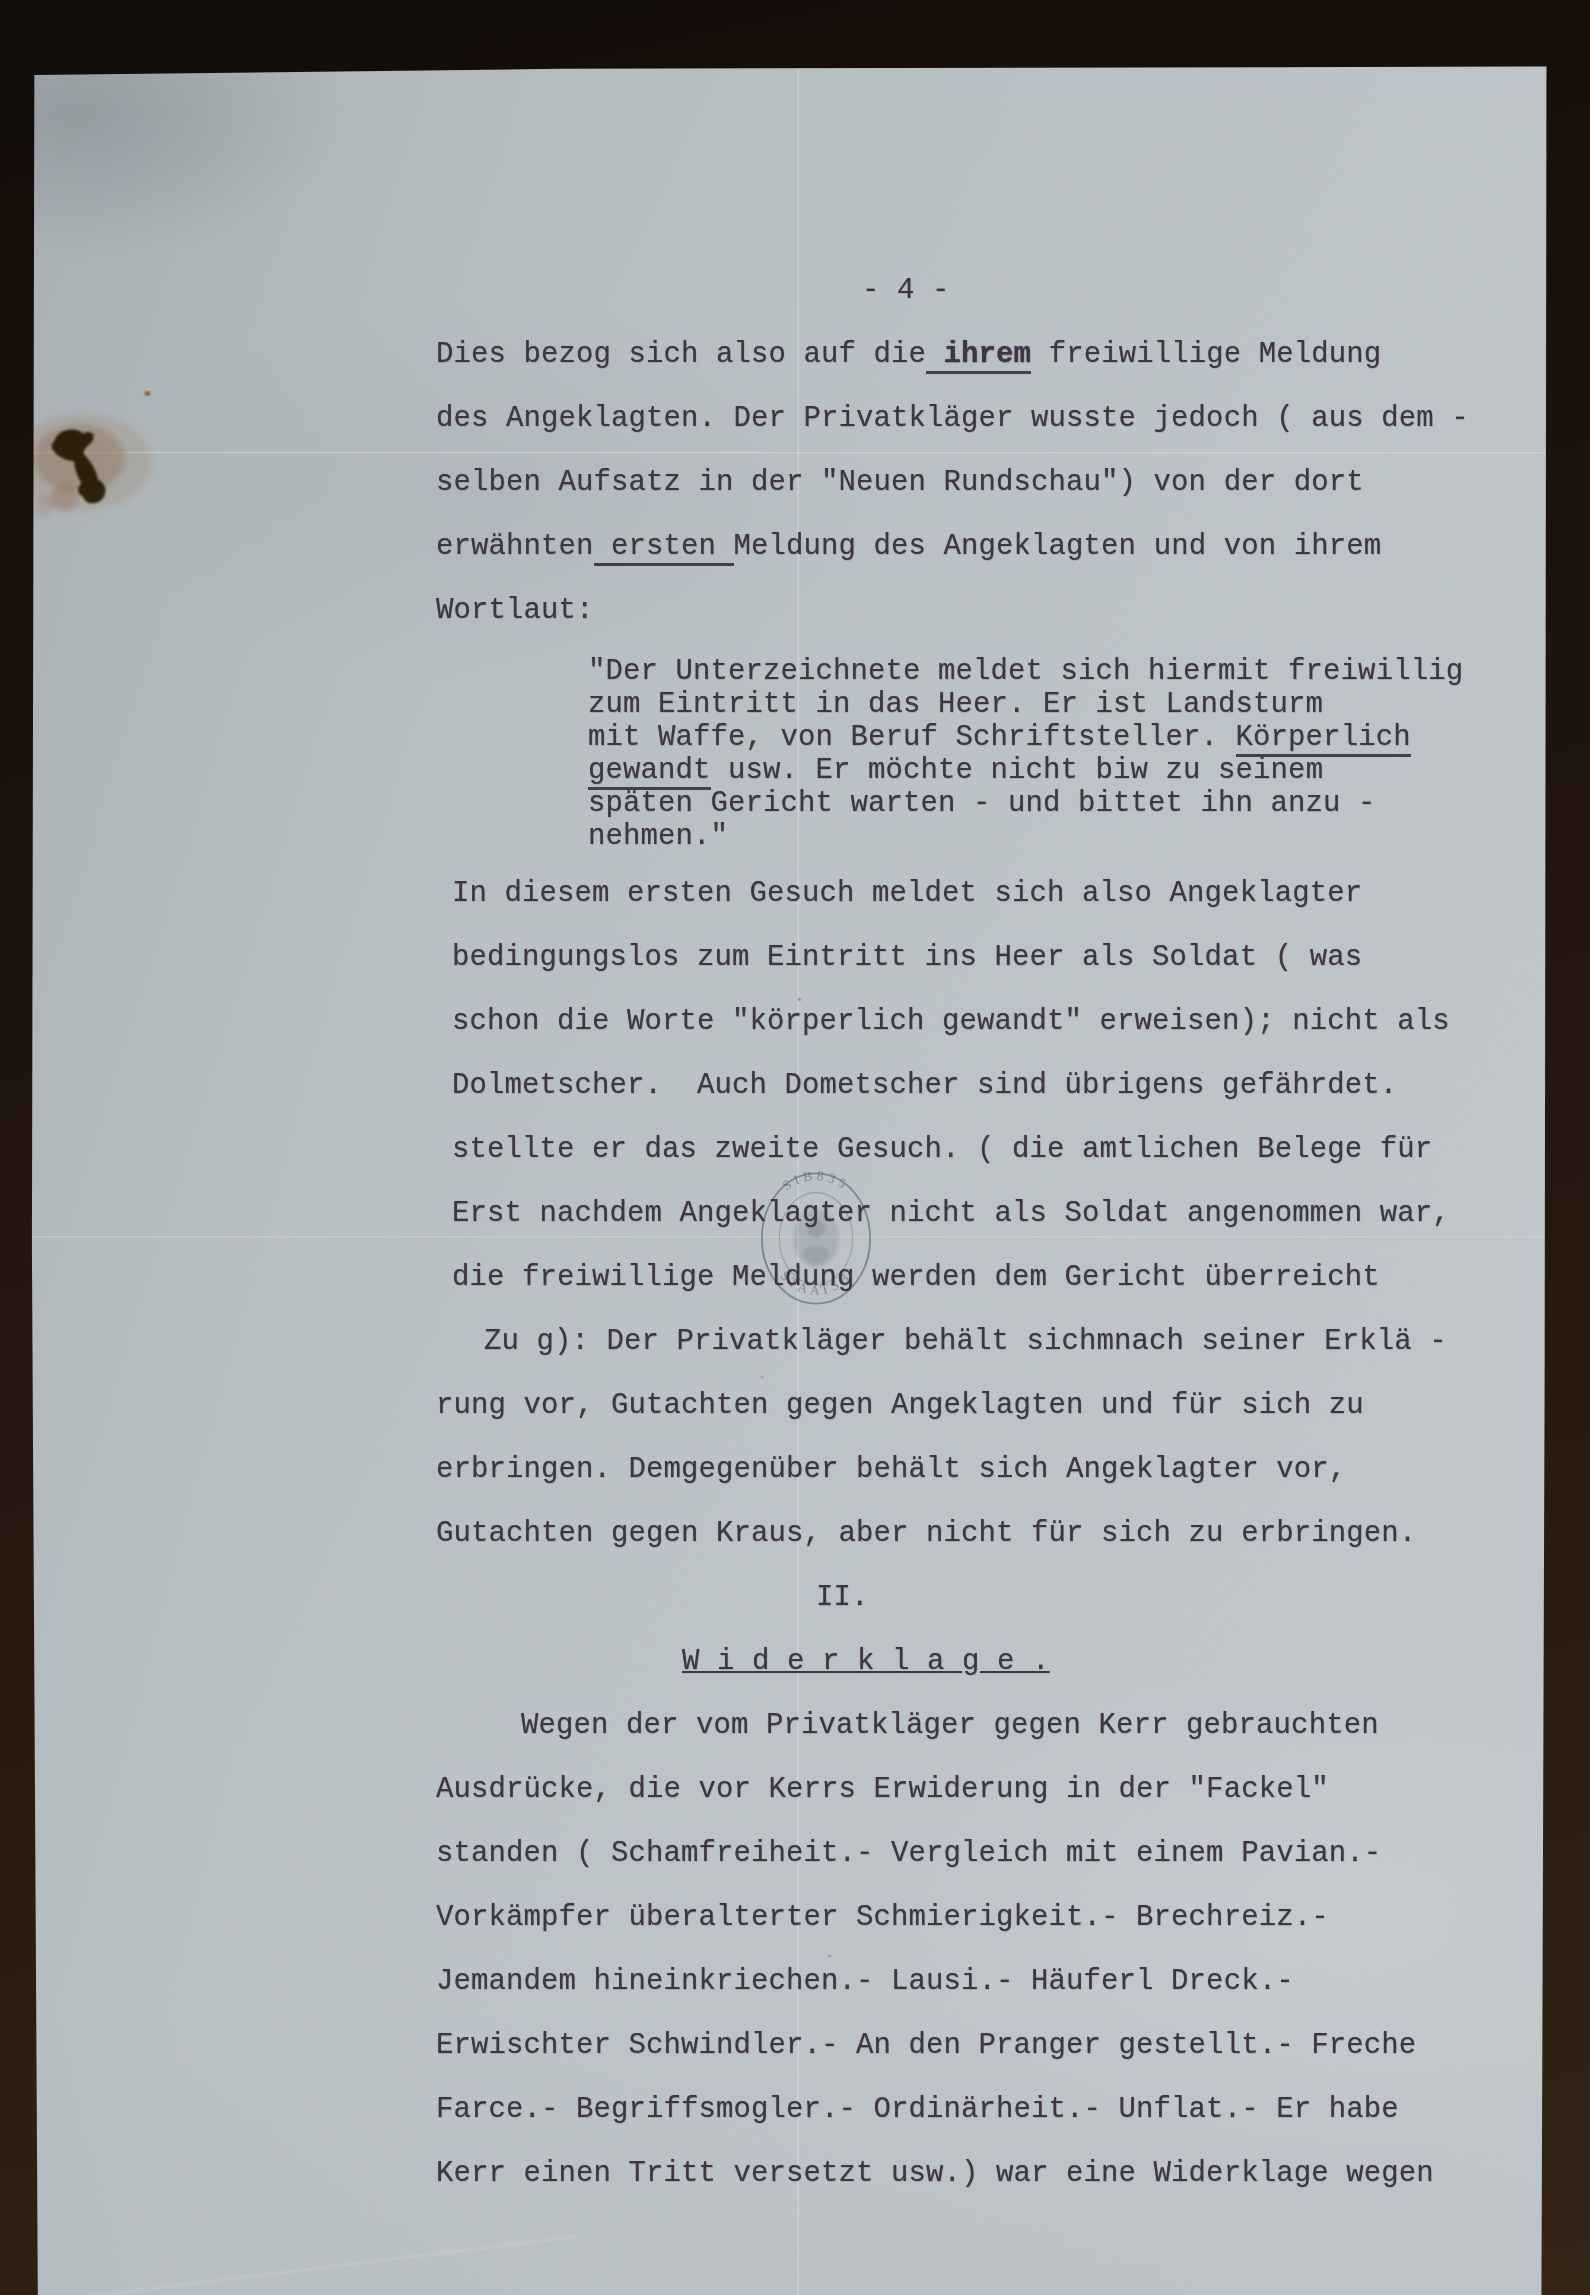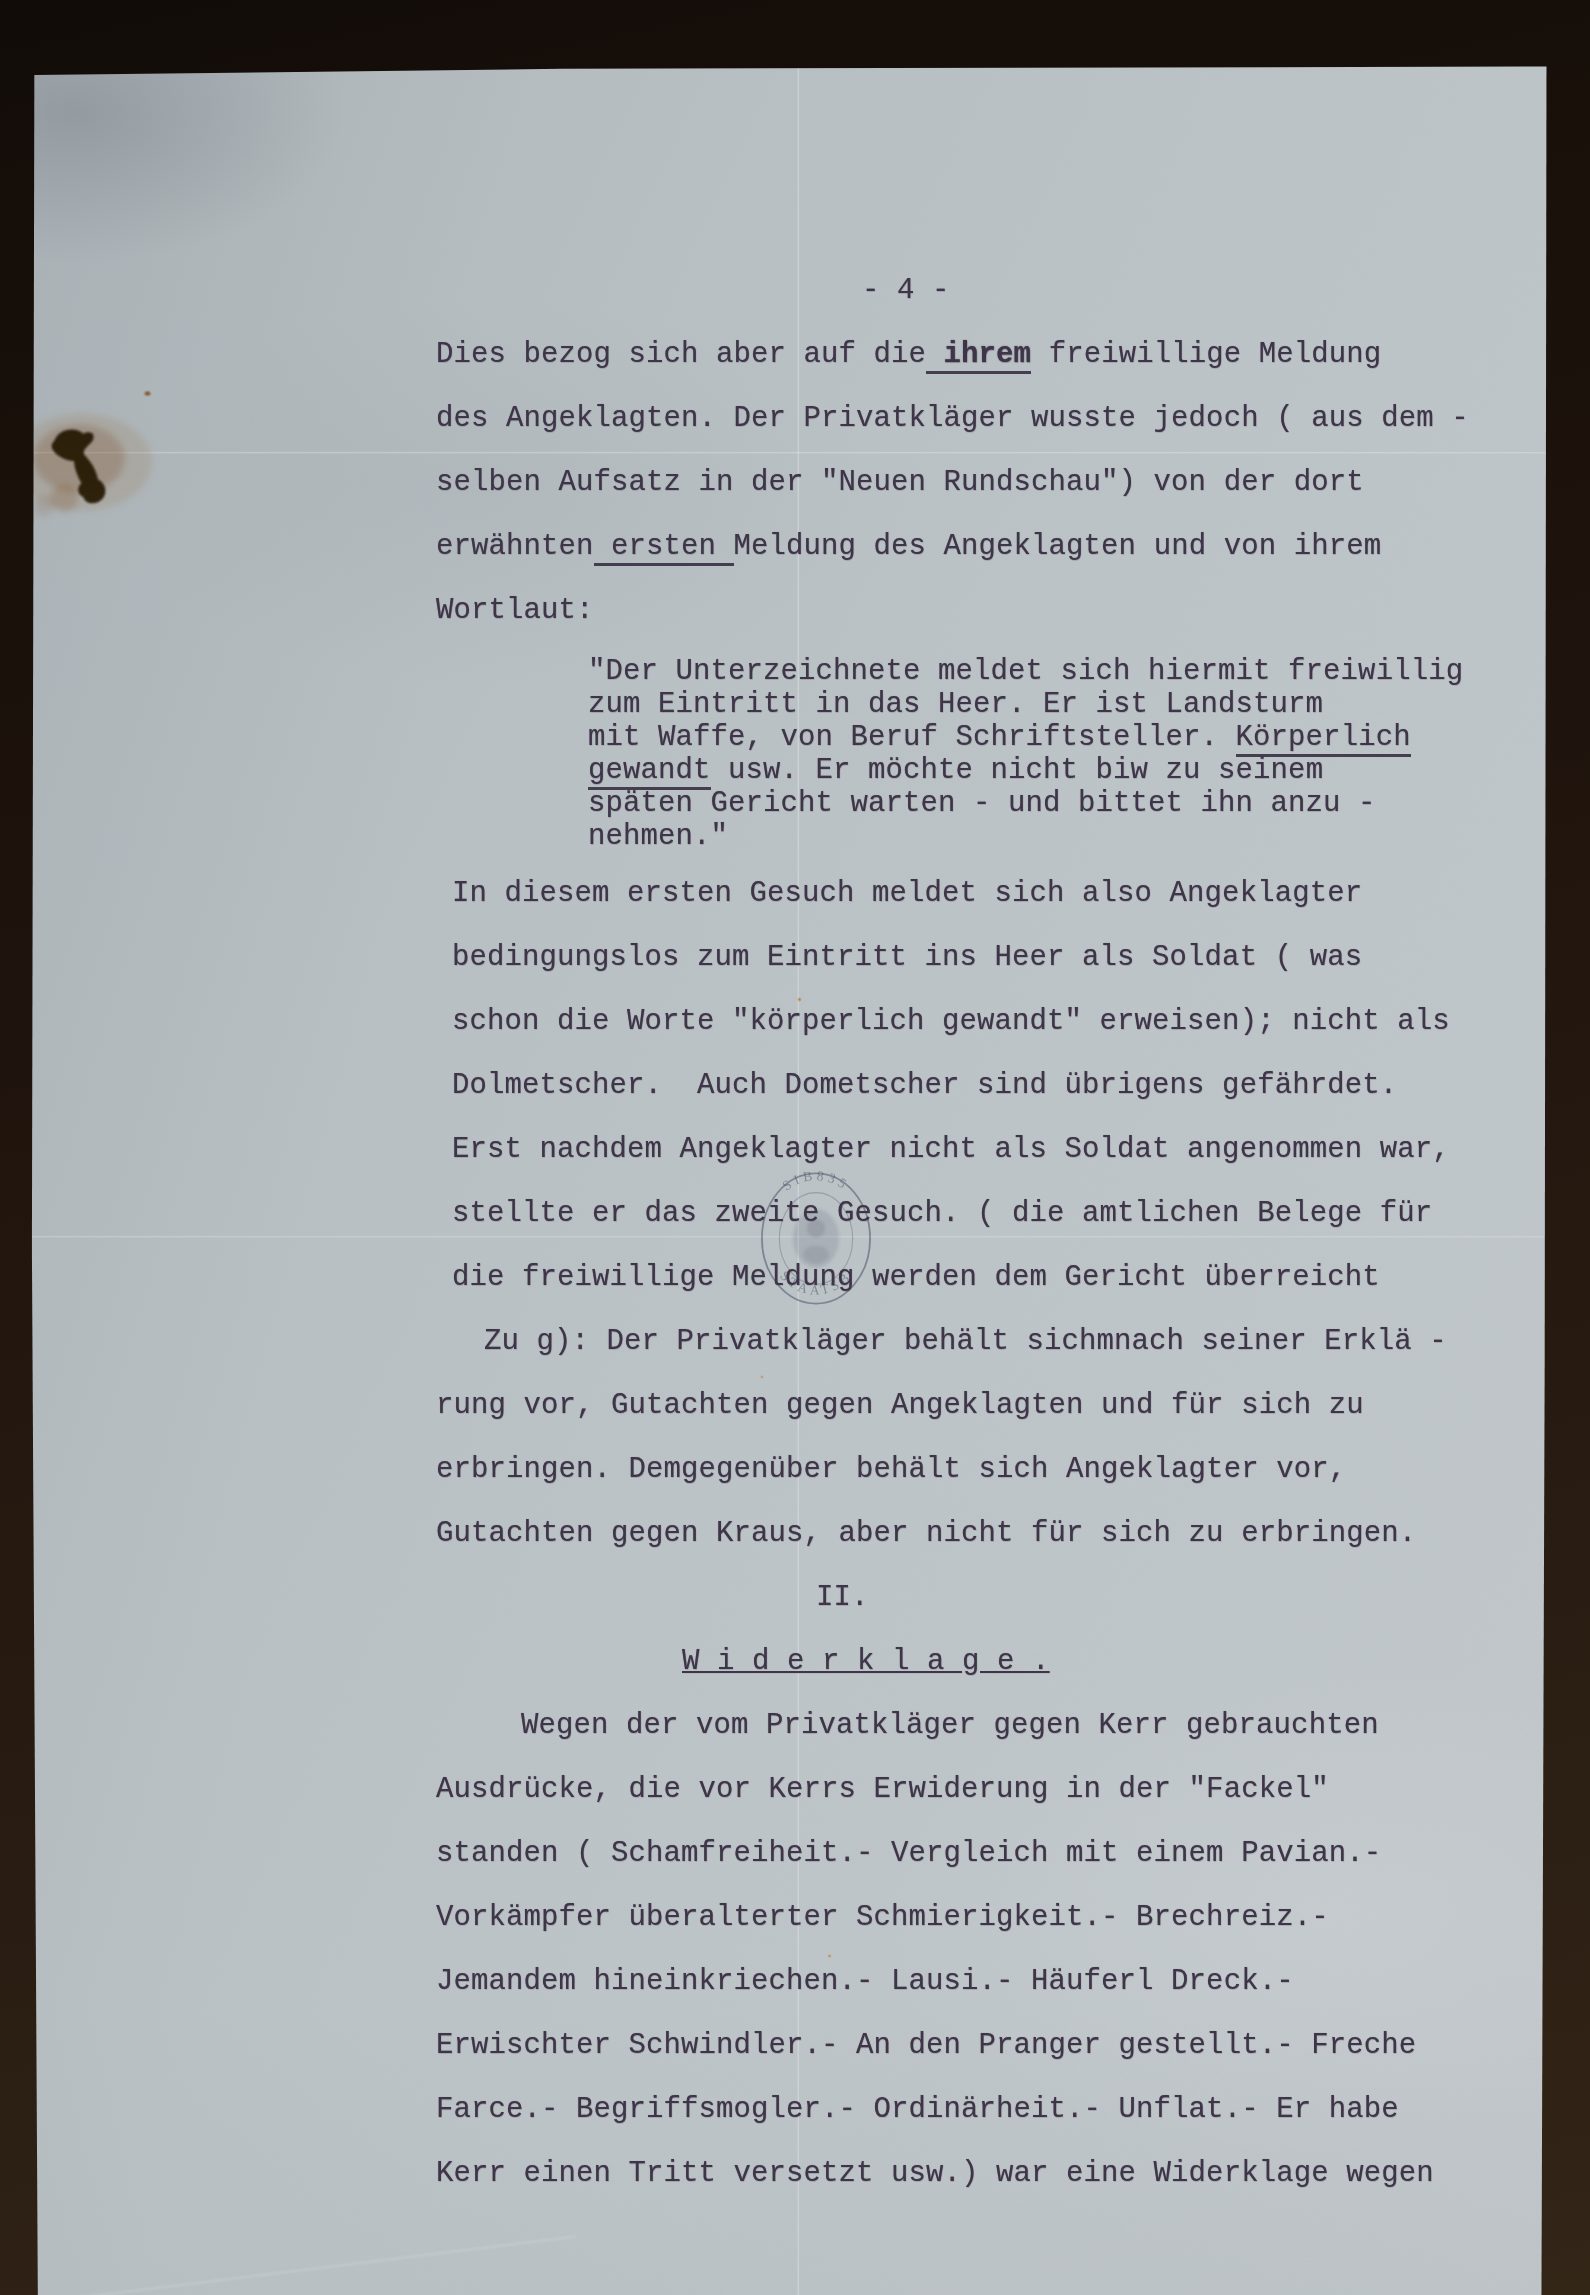--- a/index.html
+++ b/index.html
@@ -116,41 +116,41 @@
         <textPath href="#stamp-arc-top" startOffset="50%" text-anchor="middle">SIB835</textPath>
       </text>
       <text font-size="30" letter-spacing="8" fill="rgba(66,78,108,0.5)">
         <textPath href="#stamp-arc-bottom" startOffset="50%" text-anchor="middle">STAATSB</textPath>
       </text>
     </svg>
 
     <div class="textblock">
       <div class="line" style="padding-left:426px"><span>- 4 -</span></div>
     <div class="block">
-          <div class="line"><span>Dies bezog sich aber auf die</span><span class="u b"> ihrem</span><span> freiwillige Meldung</span></div>
+          <div class="line"><span>Dies bezog sich also auf die</span><span class="u b"> ihrem</span><span> freiwillige Meldung</span></div>
           <div class="line"><span>des Angeklagten. Der Privatkläger wusste jedoch ( aus dem -</span></div>
           <div class="line"><span>selben Aufsatz in der "Neuen Rundschau") von der dort</span></div>
           <div class="line"><span>erwähnten</span><span class="u"> ersten </span><span>Meldung des Angeklagten und von ihrem</span></div>
           <div class="line"><span>Wortlaut:</span></div>
         </div>
         <div class="block quote" style="margin-top: 11.5px; padding-left: 152px;">
           <div class="line"><span>"Der Unterzeichnete meldet sich hiermit freiwillig</span></div>
           <div class="line"><span>zum Eintritt in das Heer. Er ist Landsturm</span></div>
           <div class="line"><span>mit Waffe, von Beruf Schriftsteller. </span><span class="u">Körperlich</span></div>
           <div class="line"><span class="u">gewandt</span><span> usw. Er möchte nicht biw zu seinem</span></div>
           <div class="line"><span>späten Gericht warten - und bittet ihn anzu -</span></div>
           <div class="line"><span>nehmen."</span></div>
         </div>
         <div class="block" style="margin-top: 9.2px; margin-left: 16px;">
           <div class="line"><span>In diesem ersten Gesuch meldet sich also Angeklagter</span></div>
           <div class="line"><span>bedingungslos zum Eintritt ins Heer als Soldat ( was</span></div>
           <div class="line"><span>schon die Worte "körperlich gewandt" erweisen); nicht als</span></div>
           <div class="line"><span>Dolmetscher.  Auch Dometscher sind übrigens gefährdet.</span></div>
+          <div class="line"><span>stellte er das zweite Gesuch. ( die amtlichen Belege für</span></div>
           <div class="line"><span>Erst nachdem Angeklagter nicht als Soldat angenommen war,</span></div>
-          <div class="line"><span>stellte er das zweite Gesuch. ( die amtlichen Belege für</span></div>
           <div class="line"><span>die freiwillige Meldung werden dem Gericht überreicht</span></div>
         </div>
         <div class="block">
           <div class="line" style="padding-left: 48px;"><span>Zu g): Der Privatkläger behält sichmnach seiner Erklä -</span></div>
           <div class="line"><span>rung vor, Gutachten gegen Angeklagten und für sich zu</span></div>
           <div class="line"><span>erbringen. Demgegenüber behält sich Angeklagter vor,</span></div>
           <div class="line"><span>Gutachten gegen Kraus, aber nicht für sich zu erbringen.</span></div>
         </div>
         <div class="block" style="padding-left: 380px;">
           <div class="line"><span>II.</span></div>

